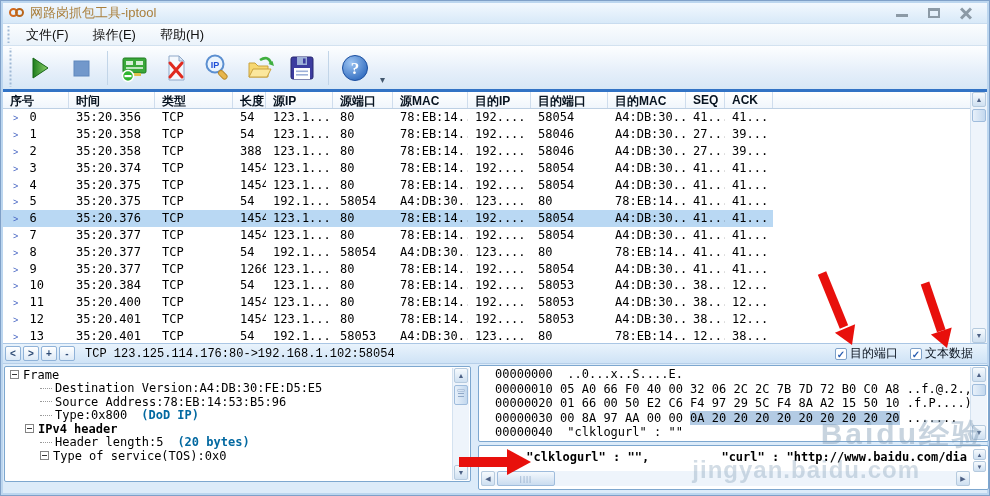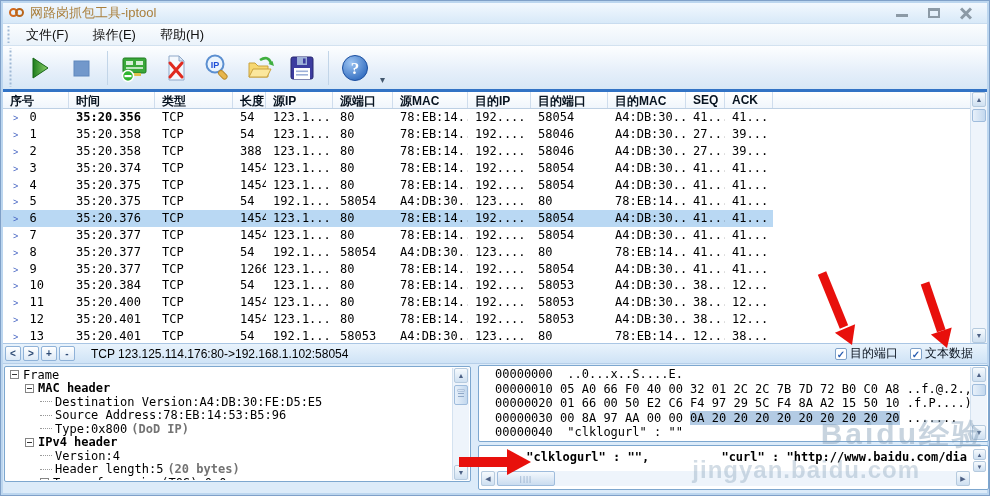--- a/index.html
+++ b/index.html
@@ -67,37 +67,37 @@
     border:1px solid #b5cade; border-radius:2px; font-size:7px; color:#4d6185; text-align:center; line-height:14px;}
   .sbtn.up{top:0;} .sbtn.dn{bottom:0;}
   .sthumb { position:absolute; left:1px; right:1px; background:linear-gradient(90deg,#e7f0fa,#c3d8ee);
     border:1px solid #9fbcdc; border-radius:2px;}
   
   .statusbar { position:absolute; left:2px; top:342px; right:2px; height:21px;
     background:linear-gradient(180deg,#e9f3fc,#cfe3f6); border-top:1px solid #aac6e4; border-bottom:1px solid #b6cfe9;
     display:flex; align-items:center; font-size:12px; }
   .navbtn { width:16px; height:15px; border:1px solid #8fb2d8; background:linear-gradient(180deg,#ffffff,#ddeaf7);
     border-radius:2px; margin-left:2px; text-align:center; line-height:13px; font-size:10px; color:#2c4a74; font-weight:700;}
-  .summary { margin-left:16px; font-family:Liberation Sans, sans-serif; font-size:12px; color:#000; }
+  .summary { margin-left:10px; font-family:Liberation Mono, monospace; font-size:12px; color:#000; }
   .cbs { margin-left:auto; display:flex; gap:12px; padding-right:14px; }
   .cb { display:flex; align-items:center; gap:3px; font-size:12px; color:#09121e; }
   .cbbox { width:12px; height:12px; background:#fff; border:1px solid #7ea1c9; border-radius:2px;
     font-size:10px; line-height:11px; text-align:center; color:#2a5db0; font-weight:700;}
   
   .panel { position:absolute; background:#fff; border:1px solid #7da7cf; border-radius:2px; overflow:hidden; }
   .tree-panel { left:3px; top:365px; width:467px; height:116px; }
   .tree { position:absolute; inset:1px 18px 1px 2px; overflow:hidden;
     font-family:"DejaVu Sans Mono", monospace; font-size:12px; color:#000; }
   .trow { height:13.5px; display:flex; align-items:center; white-space:nowrap; }
   .texp { width:9px; height:9px; border:1px solid #848484; background:#fff; flex:none;
     position:relative; margin-right:4px; }
   .texp::after{ content:""; position:absolute; left:1px; right:1px; top:3px; height:1px; background:#333;}
   .tdots { width:12px; height:1px; border-top:1px dotted #9a9a9a; flex:none; margin-right:3px;}
   .tlabel.b { font-weight:700; }
-  .tsuffix { color:#737373; font-weight:700; margin-left:4px;}
+  .tsuffix { color:#0369a1; font-weight:700; margin-left:14px;}
   .vs-tree { right:1px; top:1px; bottom:1px; height:auto; }
   .gripthumb::after { content:""; position:absolute; left:3px; right:3px; top:4px; height:1px;
     box-shadow:0 0 0 0.5px #8fa8c8, 0 3px 0 0 #8fa8c8, 0 6px 0 0 #8fa8c8; }
   
   .hex-panel { left:477px; top:364px; width:511px; height:77px; }
   .hex { position:absolute; inset:1px 18px 1px 4px; overflow:hidden;
     font-family:"DejaVu Sans Mono", monospace; font-size:12px; color:#000; }
   .hxrow { height:14.6px; white-space:pre; display:flex;margin-left:12px; }
   .addr { flex:none; }
   .hl { background:#b3cbe4; }
@@ -248,21 +248,21 @@
       <span class="pl-h" style="width: 77px;">目的端口</span>
       <span class="pl-h" style="width: 78px;">目的MAC</span>
       <span class="pl-h" style="width: 39px;">SEQ</span>
       <span class="pl-h" style="width: 48px;">ACK</span>
       <span class="pl-h" style="flex: 1 1 0%;"></span>
     </div>
   <div class="pl-body" id="pl-body">
       <div class="pl-row">
         <span class="rowin">
           <span class="pl-c" style="width: 66px;"><span class="exp">&gt;</span> 0</span>
-          <span class="pl-c" style="width: 86px; font-weight: bold;">35:20.356</span>
+          <span class="pl-c" style="width: 86px;">35:20.356</span>
           <span class="pl-c" style="width: 78px;">TCP</span>
           <span class="pl-c" style="width: 33px;">54</span>
           <span class="pl-c" style="width: 67px;">123.1...</span>
           <span class="pl-c" style="width: 60px;">80</span>
           <span class="pl-c" style="width: 75px;">78:EB:14...</span>
           <span class="pl-c" style="width: 63px;">192....</span>
           <span class="pl-c" style="width: 77px;">58054</span>
           <span class="pl-c" style="width: 78px;">A4:DB:30...</span>
           <span class="pl-c" style="width: 39px;">41...</span>
           <span class="pl-c" style="width: 48px;">41...</span>
@@ -502,44 +502,36 @@
         </span>
       </span>
   </div>
 
   <div class="panel tree-panel">
     <div class="tree" id="tree">
         <div class="trow" style="padding-left: 3px;">
           <span class="texp"></span>
           <span class="tlabel">Frame</span>
         </div>
-        <div class="trow" style="padding-left: 18px;">
-          <span class="texp"></span>
-          <span class="tlabel b">MAC header</span>
-        </div>
         <div class="trow" style="padding-left: 33px;">
           <span class="tdots"></span>
           <span class="tlabel">Destination Version:A4:DB:30:FE:D5:E5</span>
         </div>
         <div class="trow" style="padding-left: 33px;">
           <span class="tdots"></span>
           <span class="tlabel">Source Address:78:EB:14:53:B5:96</span>
         </div>
         <div class="trow" style="padding-left: 33px;">
           <span class="tdots"></span>
           <span class="tlabel">Type:0x800</span>
           <span class="tsuffix">(DoD IP)</span>
         </div>
         <div class="trow" style="padding-left: 18px;">
           <span class="texp"></span>
           <span class="tlabel b">IPv4 header</span>
-        </div>
-        <div class="trow" style="padding-left: 33px;">
-          <span class="tdots"></span>
-          <span class="tlabel">Version:4</span>
         </div>
         <div class="trow" style="padding-left: 33px;">
           <span class="tdots"></span>
           <span class="tlabel">Header length:5</span>
           <span class="tsuffix">(20 bytes)</span>
         </div>
         <div class="trow" style="padding-left: 33px;">
           <span class="texp"></span>
           <span class="tlabel">Type of service(TOS):0x0</span>
         </div>
@@ -547,21 +539,21 @@
     <div class="vscroll vs-tree">
       <span class="sbtn up">▲</span>
       <span class="sthumb gripthumb" style="top:17px;height:20px;"></span>
       <span class="sbtn dn">▼</span>
     </div>
   </div>
 
   <div class="panel hex-panel">
     <div class="hex" id="hex">
         <div class="hxrow"><span class="addr">00000000 </span><span class="ascii"> ..0...x..S....E.</span></div>
-        <div class="hxrow"><span class="addr">00000010 </span><span class="bytes">05 A0 66 F0 40 00 32 01 2C 2C 7B 7D 72 B0 C0 A8</span><span class="ascii"> ..f.@.2.,,{}r...</span></div>
+        <div class="hxrow"><span class="addr">00000010 </span><span class="bytes">05 A0 66 F0 40 00 32 06 2C 2C 7B 7D 72 B0 C0 A8</span><span class="ascii"> ..f.@.2.,,{}r...</span></div>
         <div class="hxrow"><span class="addr">00000020 </span><span class="bytes">01 66 00 50 E2 C6 F4 97 29 5C F4 8A A2 15 50 10</span><span class="ascii"> .f.P....)\....P.</span></div>
         <div class="hxrow"><span class="addr">00000030 </span><span class="bytes"><span>00 8A 97 AA 00 00 </span><span class="hl">0A 20 20 20 20 20 20 20 20 20</span><span></span></span><span class="ascii"> .......         </span></div>
         <div class="hxrow"><span class="addr">00000040 </span><span class="ascii"> "clklogurl" : ""</span></div>
       </div>
     <div class="vscroll" style="right:1px;top:1px;bottom:1px;">
       <span class="sbtn up">▲</span>
       <span class="sthumb" style="top:17px;height:12px;"></span>
       <span class="sbtn dn">▼</span>
     </div>
   </div>

